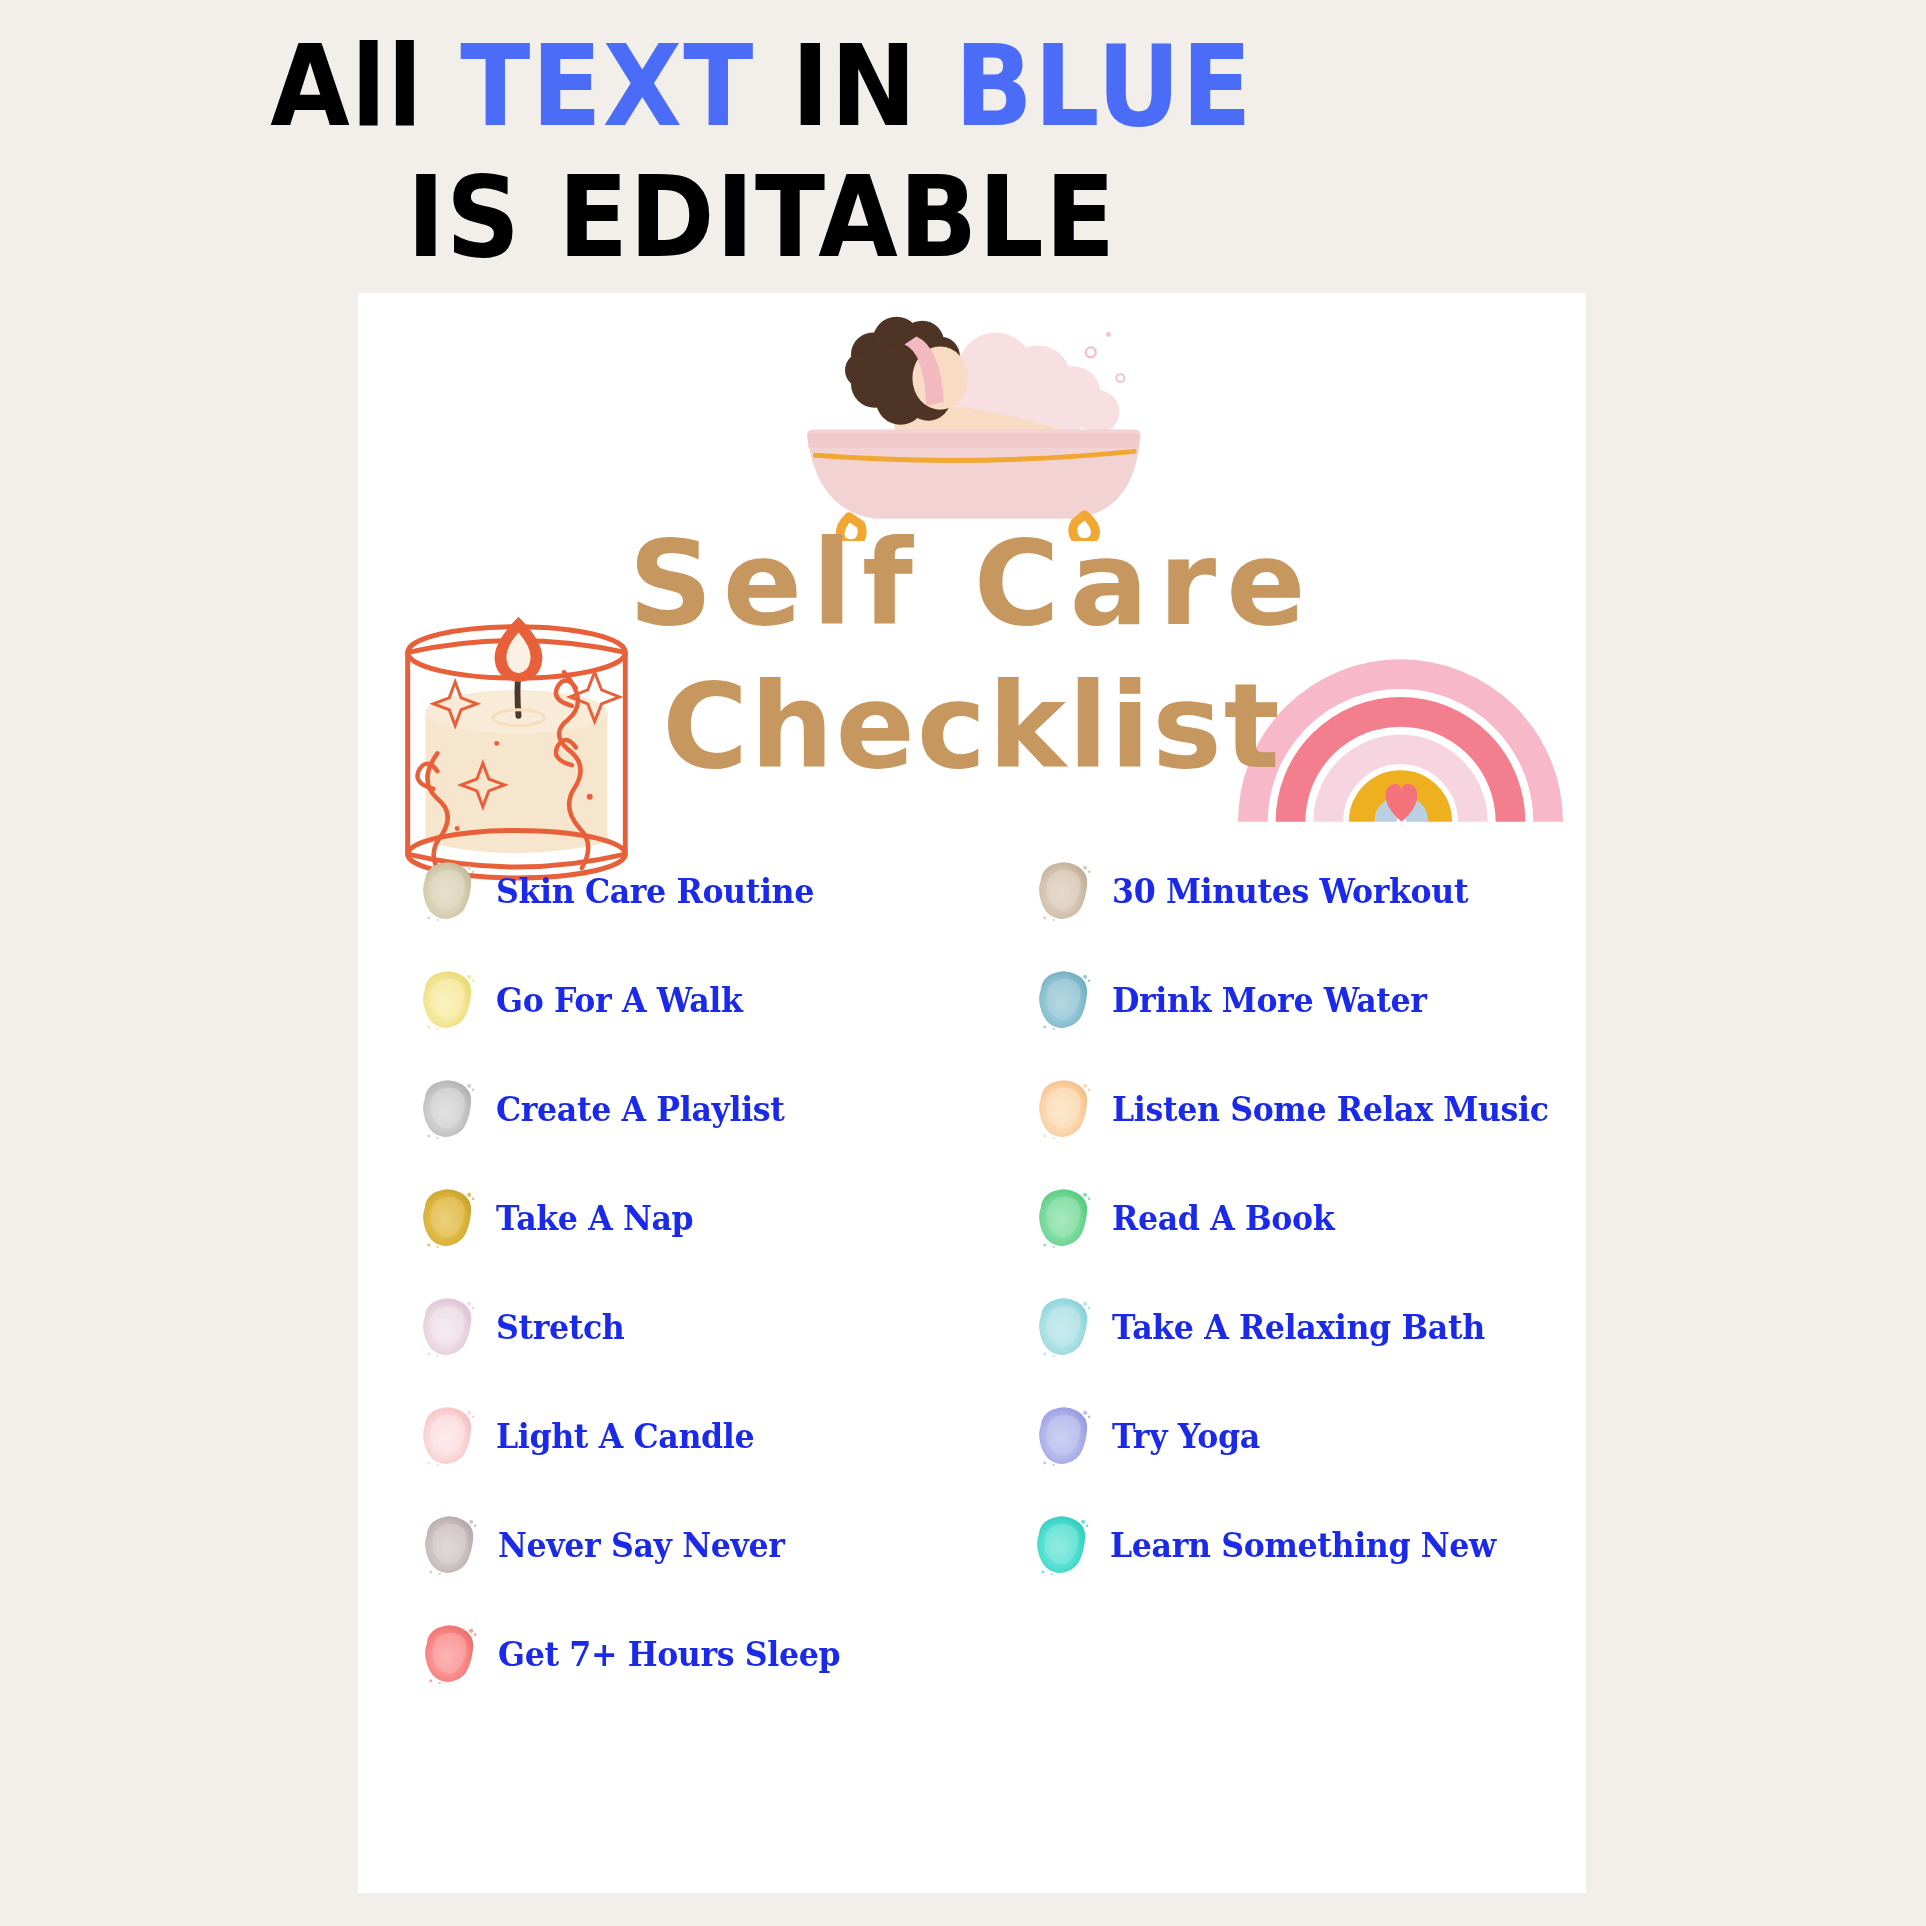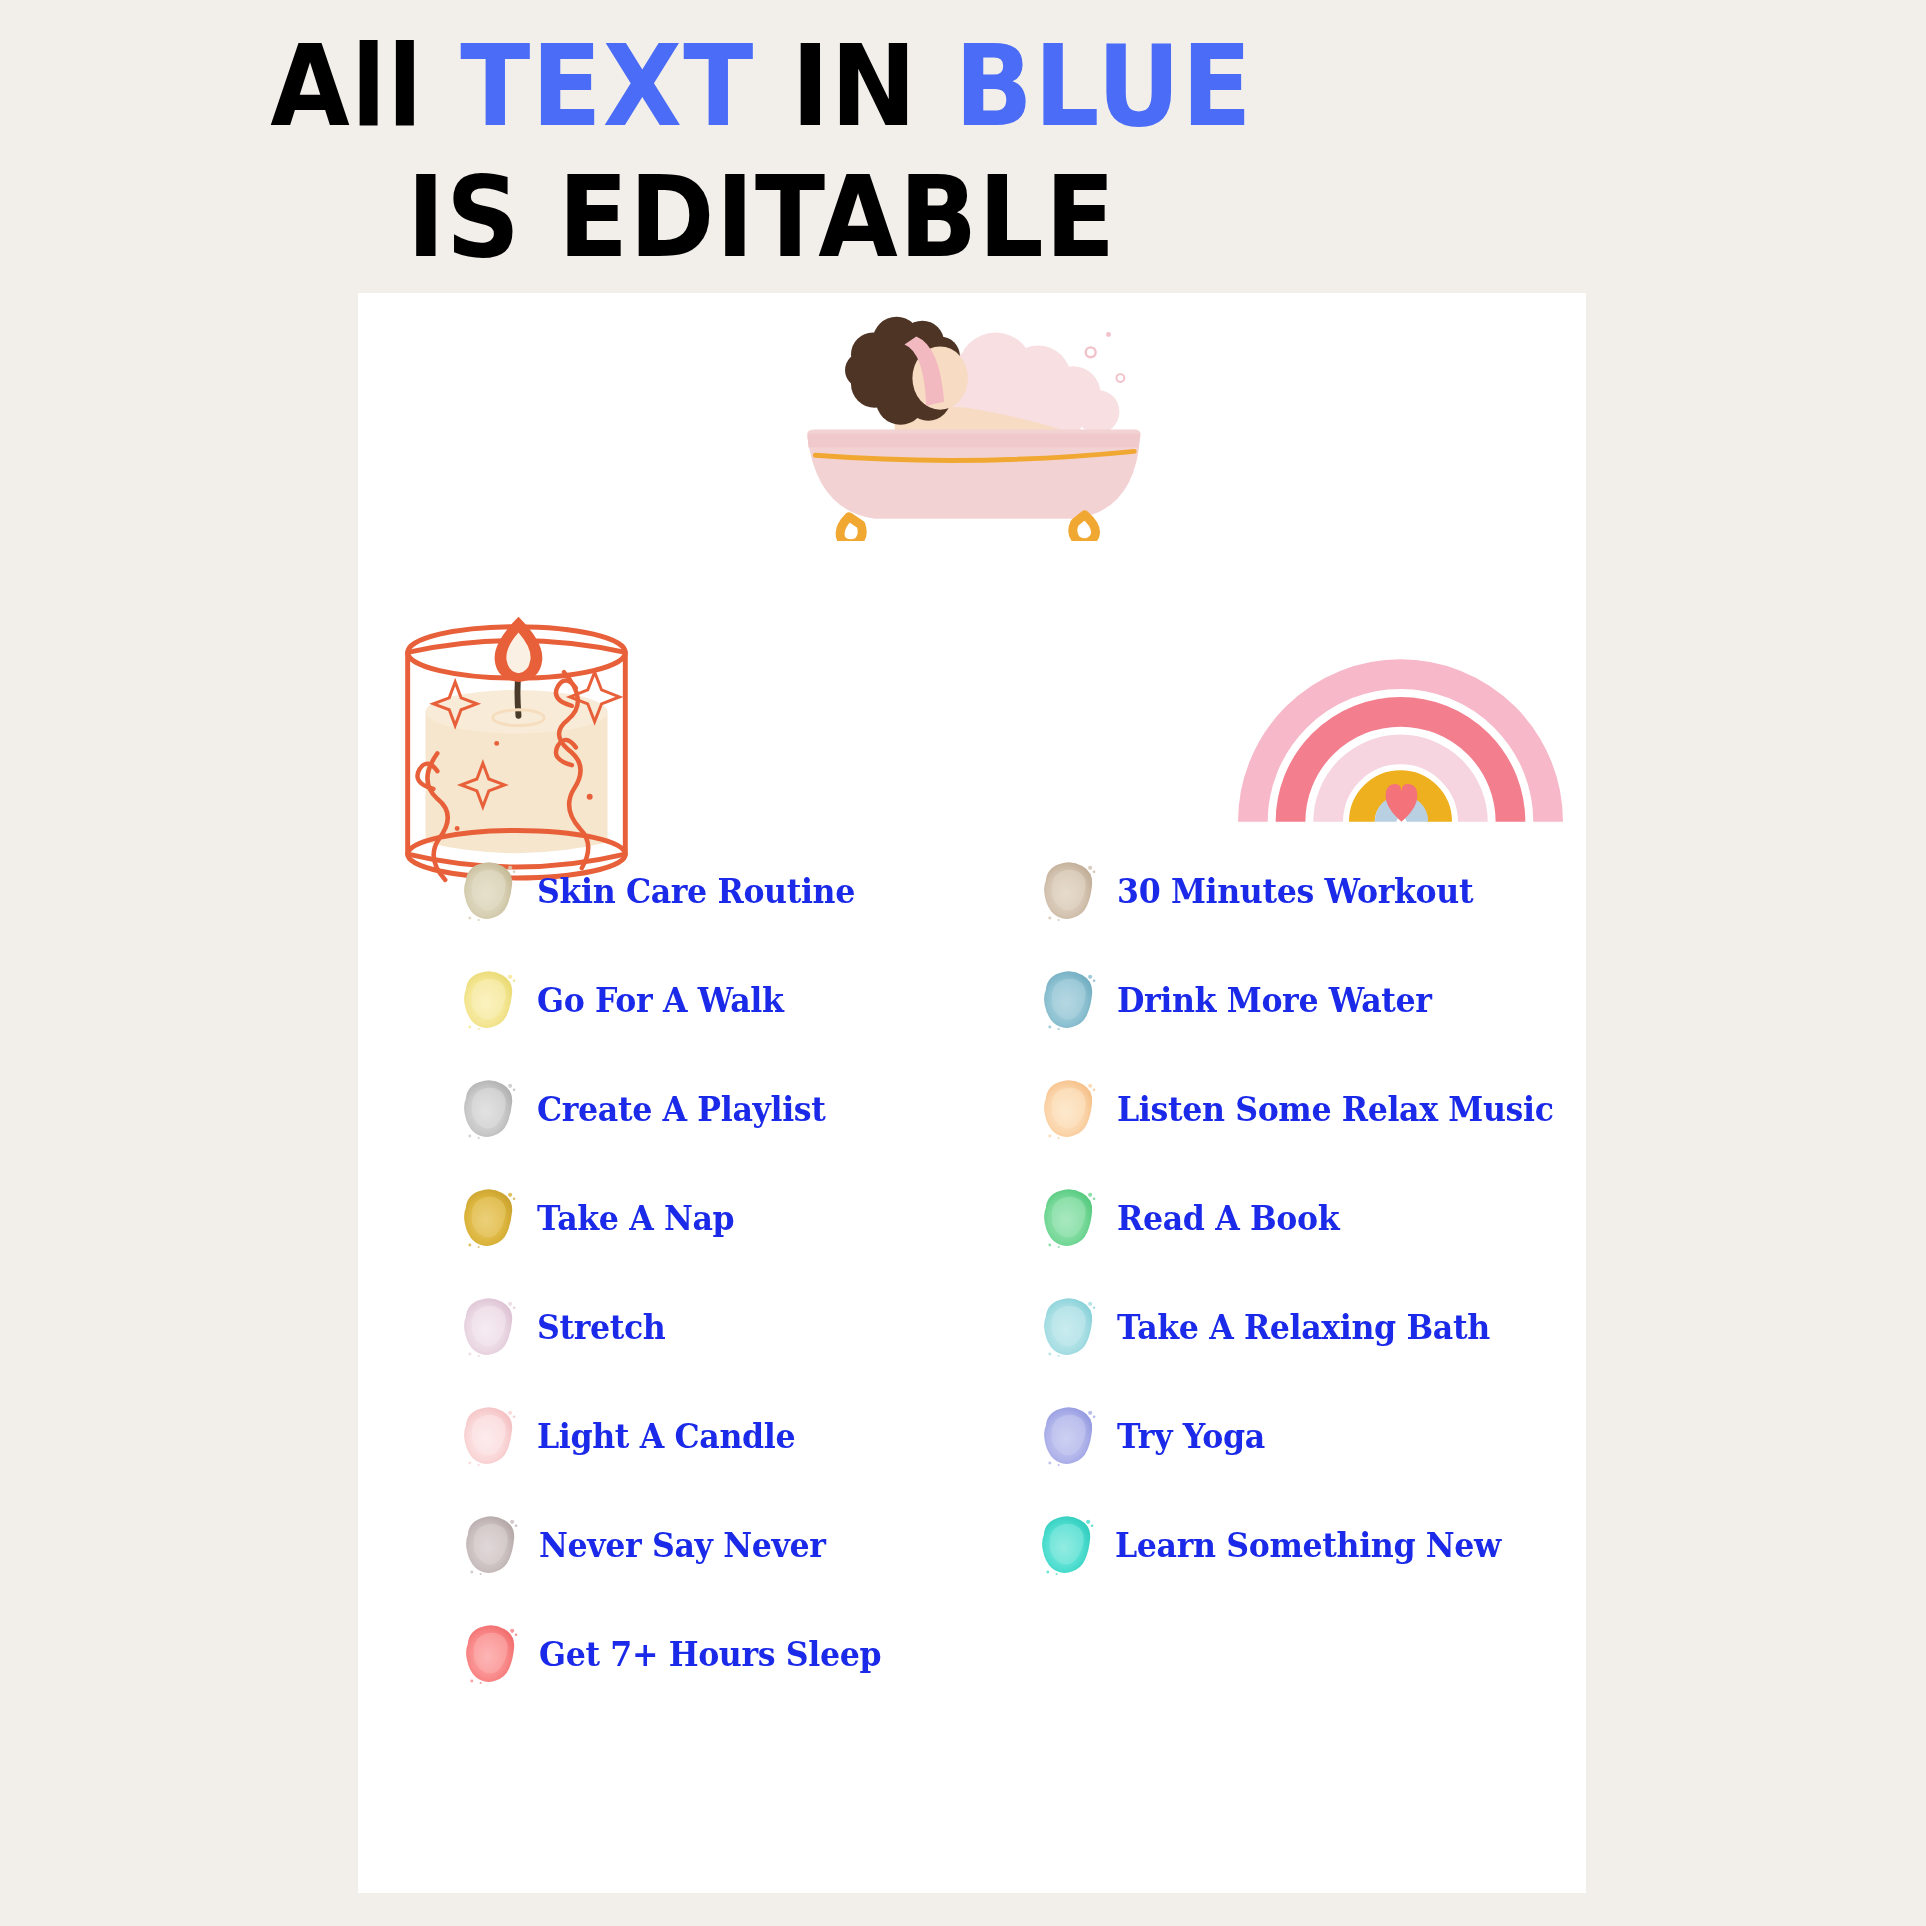--- a/index.html
+++ b/index.html
@@ -101,21 +101,20 @@
   
   .checklist {
     position: absolute;
     left: 0;
     top: 543px;
     width: 1228px;
     display: grid;
     grid-template-columns: 1fr 1fr;
     column-gap: 0px;
     row-gap: 0px;
-    padding-left: 41px;
   }
   .item {
     display: flex;
     align-items: center;
     height: 109px;
     padding-left: 59px;
   }
   .item.right { padding-left: 61px; }
 
   .blob {
@@ -237,20 +236,24 @@
         <path d="M16 244 A149 149 0 0 1 314 244" stroke="#f7b9c9" stroke-width="30"></path>
         <path d="M54 244 A111 111 0 0 1 276 244" stroke="#f37e8e" stroke-width="30"></path>
         <path d="M92 244 A73 73 0 0 1 238 244" stroke="#f6d5e0" stroke-width="30"></path>
         <path d="M126 244 A39 39 0 0 1 204 244" stroke="#eeb01e" stroke-width="26"></path>
         <path d="M150 244 A16 16 0 0 1 182 244" stroke="#b9cfe2" stroke-width="22"></path>
       </g>
       <path d="M166 244 q-16 -14 -16 -26 q0 -12 10 -12 q6 0 6 8 q0 -8 6 -8 q10 0 10 12 q0 12 -16 26 z" fill="#f4737b"></path>
     </svg>
   </div>
 
+  <div class="title-block">
+    <span class="title-line title-line1">Self  Care</span>
+    <span class="title-line title-line2">Checklist</span>
+  </div>
 
   <div class="checklist" id="checklist">
     <div class="item left">
       <span class="blob">
   <svg viewBox="0 0 62 64" xmlns="http://www.w3.org/2000/svg">
     <defs>
       <radialGradient id="g1" cx="45%" cy="55%" r="62%">
         <stop offset="0%" stop-color="#e6e0cc"></stop>
         <stop offset="62%" stop-color="#d8d0b4"></stop>
         <stop offset="100%" stop-color="#c4b894"></stop>

